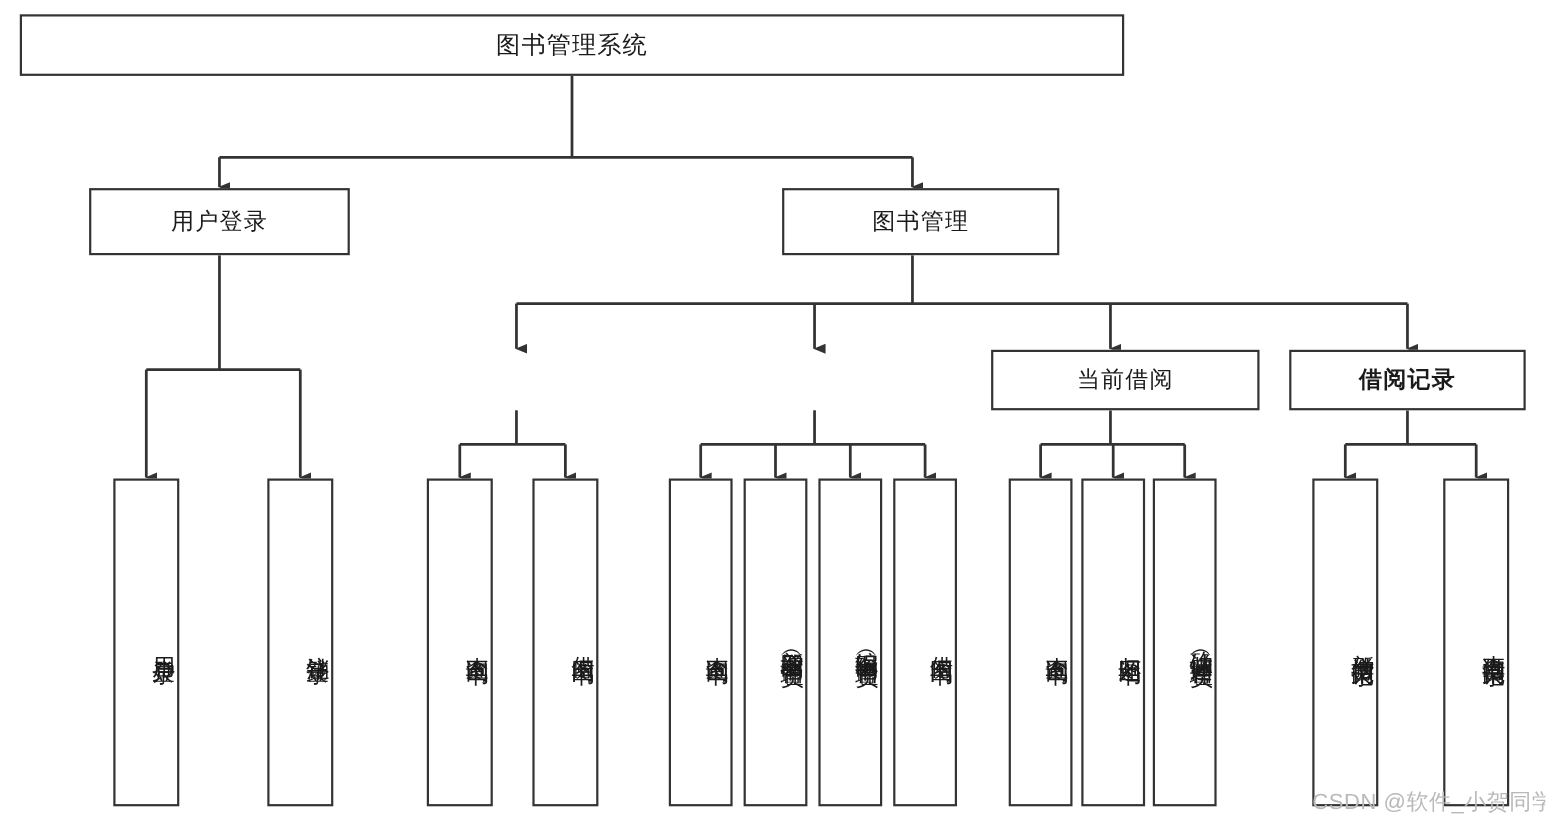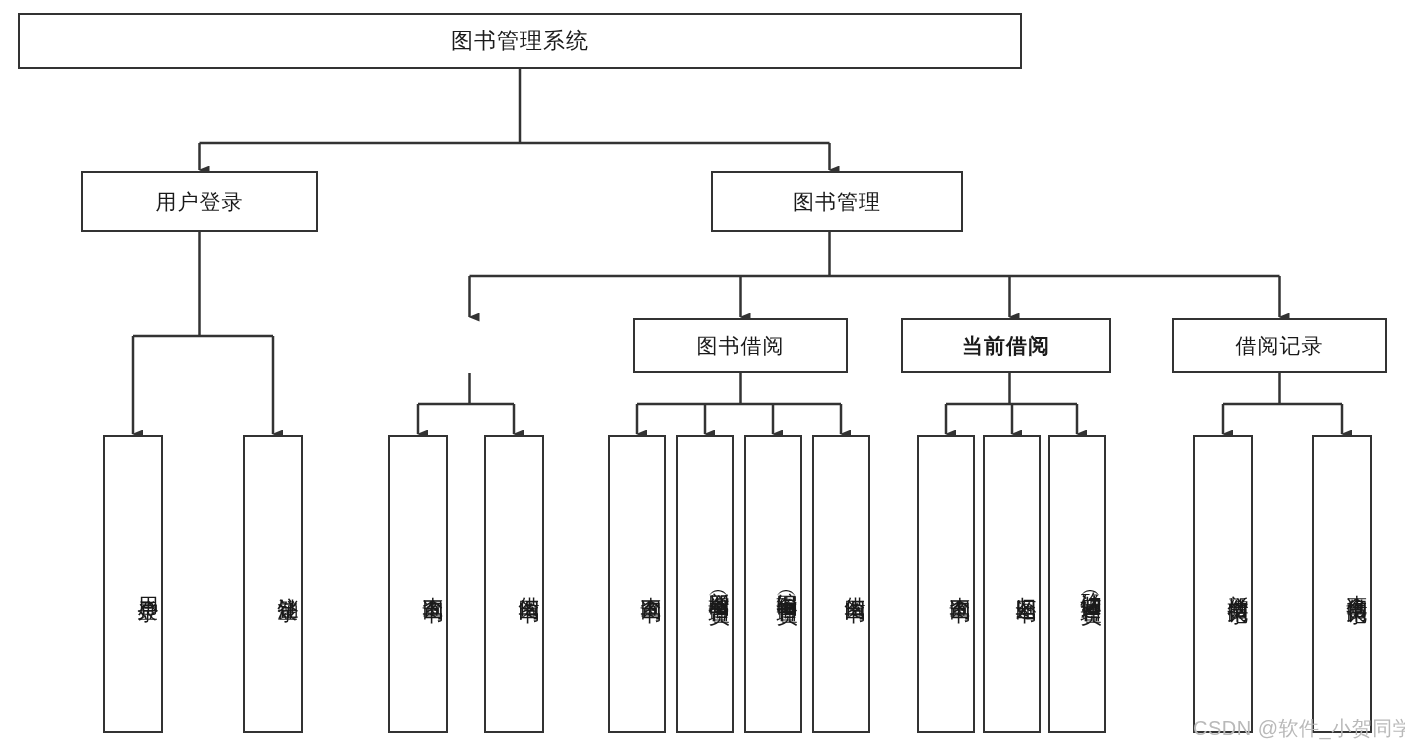--- a/index.html
+++ b/index.html
@@ -115,27 +115,24 @@
       <span>图书管理系统</span>
     </div>
 
   <div class="node horiz" style="left: 81px; top: 171px; width: 237px; height: 61px;">
       <span>用户登录</span>
     </div>
   <div class="node horiz" style="left: 711px; top: 171px; width: 252px; height: 61px;">
       <span>图书管理</span>
     </div>
 
-  <div class="node horiz" style="left: 633px; top: 318px; width: 215px; height: 55px;">
-      <span>图书借阅</span>
-    </div>
-  <div class="node horiz" style="left: 901px; top: 318px; width: 210px; height: 55px; font-weight: bold;">
+  <div class="node horiz" style="left: 901px; top: 318px; width: 244px; height: 55px;">
       <span>当前借阅</span>
     </div>
-  <div class="node horiz" style="left: 1172px; top: 318px; width: 215px; height: 55px;">
+  <div class="node horiz" style="left: 1172px; top: 318px; width: 215px; height: 55px; font-weight: bold;">
       <span>借阅记录</span>
     </div>
 
   <div class="node vert" style="left: 103px; top: 435px; width: 60px; height: 298px;">
       <span>用户登录</span>
     </div>
   <div class="node vert" style="left: 243px; top: 435px; width: 60px; height: 298px;">
       <span>注销登录</span>
     </div>
 

